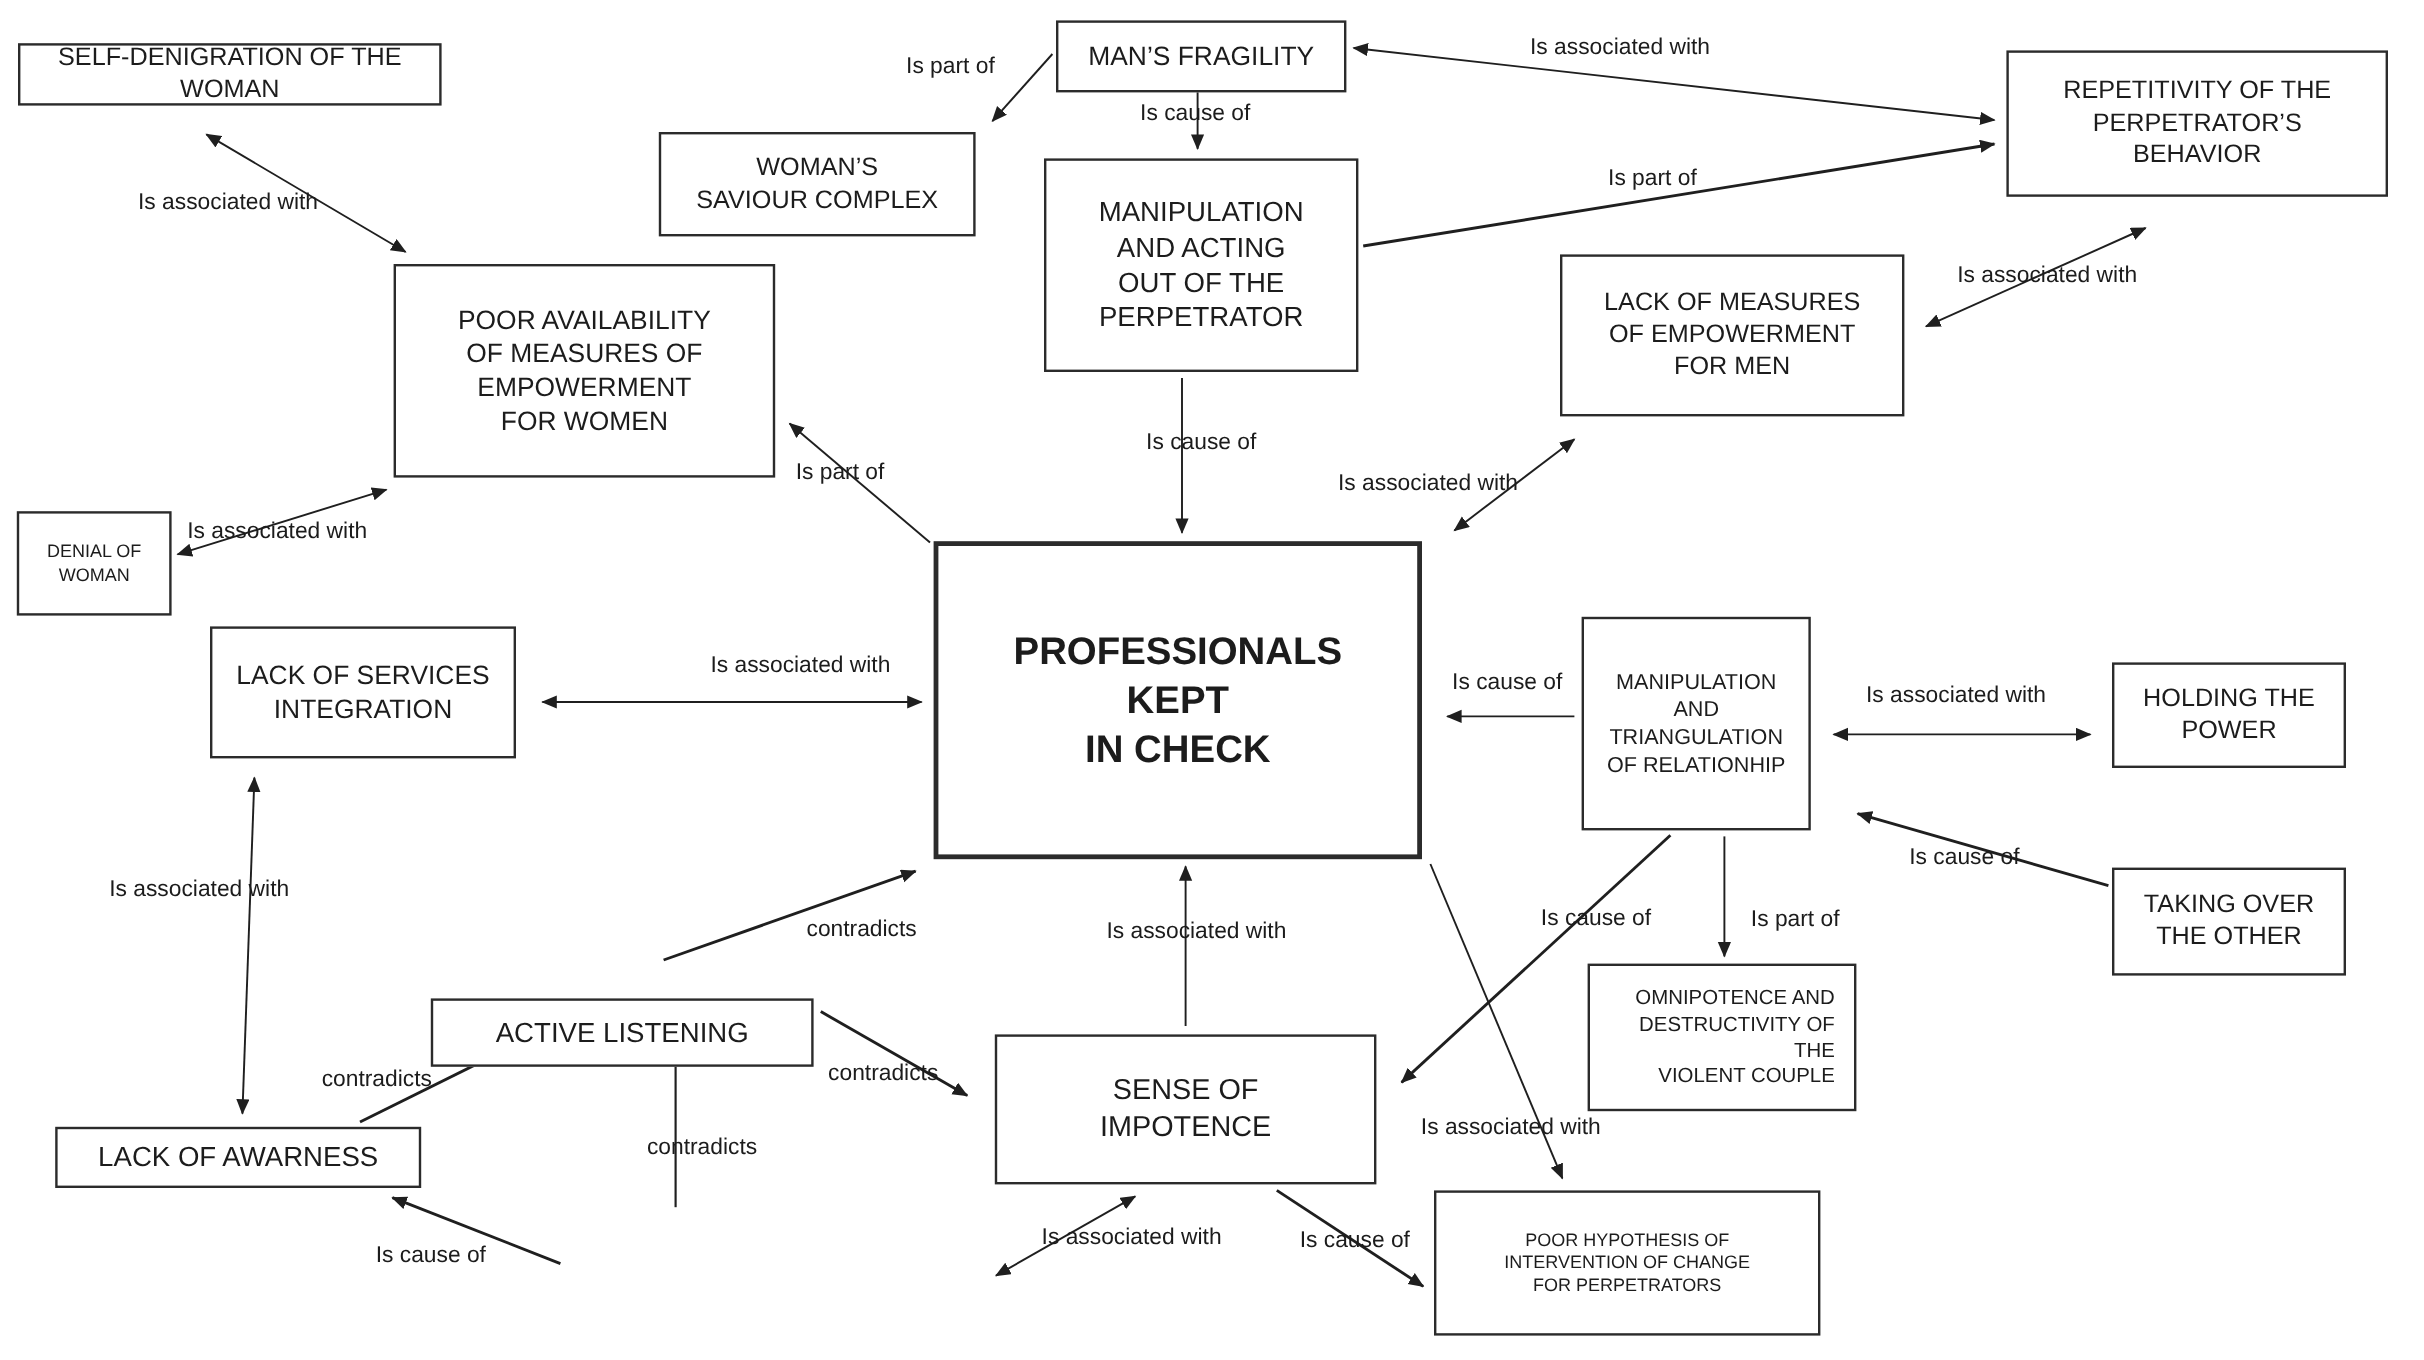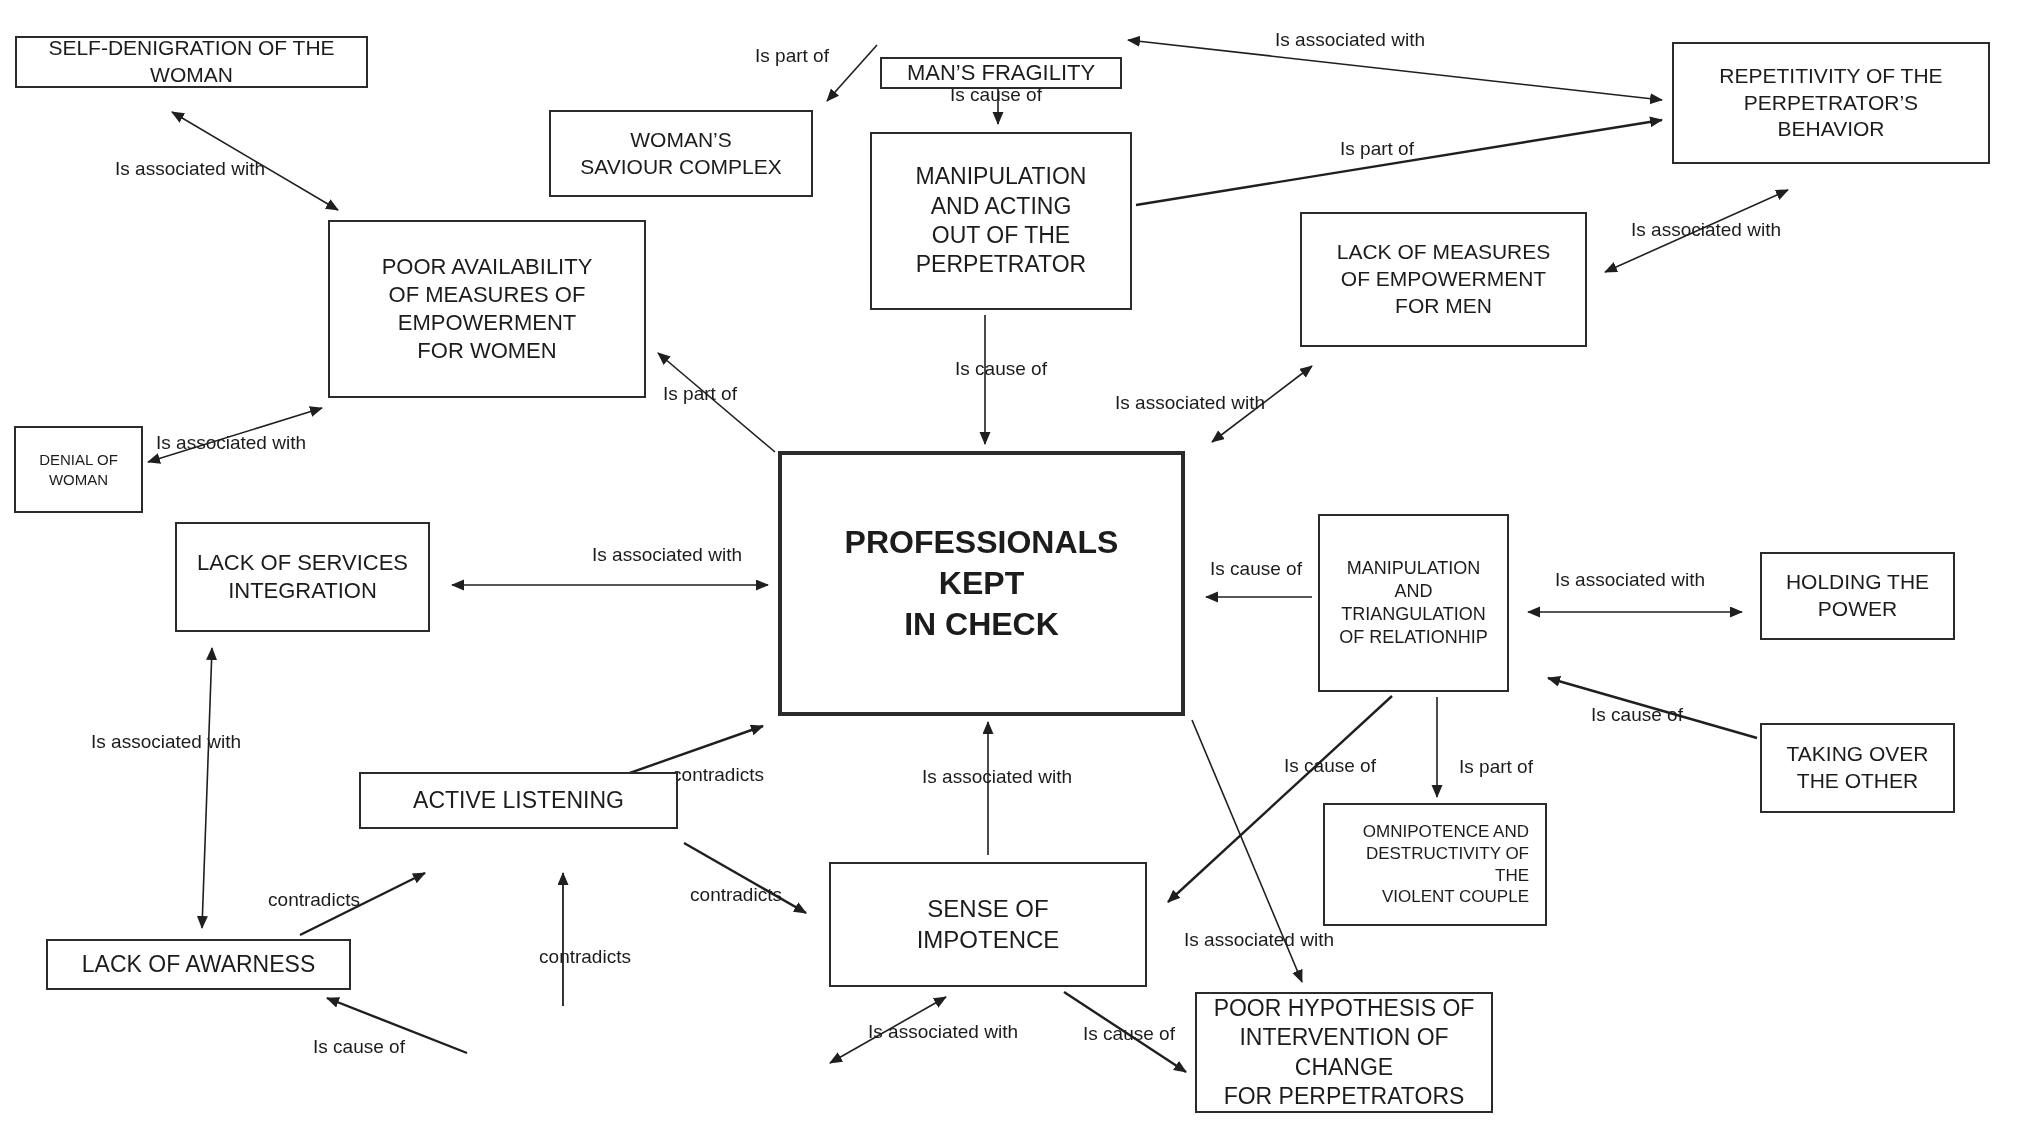--- a/index.html
+++ b/index.html
@@ -84,21 +84,21 @@
     <div class="edge-label" style="left: 997px; top: 777px;">Is associated with</div>
     <div class="edge-label" style="left: 736px; top: 895px;">contradicts</div>
     <div class="edge-label" style="left: 1256px; top: 569px;">Is cause of</div>
     <div class="edge-label" style="left: 1630px; top: 580px;">Is associated with</div>
     <div class="edge-label" style="left: 1637px; top: 715px;">Is cause of</div>
     <div class="edge-label" style="left: 1496px; top: 767px;">Is part of</div>
     <div class="edge-label" style="left: 1330px; top: 766px;">Is cause of</div>
     <div class="edge-label" style="left: 1259px; top: 940px;">Is associated with</div>
     <div class="edge-label" style="left: 1129px; top: 1034px;">Is cause of</div>
     <div class="node" style="left: 15px; top: 36px; width: 353px; height: 52px; font-size: 21px;">SELF-DENIGRATION OF THE WOMAN</div>
-    <div class="node" style="left: 880px; top: 17px; width: 242px; height: 32px; font-size: 22px; margin-top: 40px;">MAN’S FRAGILITY</div>
+    <div class="node" style="left: 880px; top: 17px; width: 242px; height: 60px; font-size: 22px;">MAN’S FRAGILITY</div>
     <div class="node" style="left: 549px; top: 110px; width: 264px; height: 87px; font-size: 21px;">WOMAN’S
 SAVIOUR COMPLEX</div>
     <div class="node" style="left: 870px; top: 132px; width: 262px; height: 178px; font-size: 23px;">MANIPULATION
 AND ACTING
 OUT OF THE
 PERPETRATOR</div>
     <div class="node" style="left: 1672px; top: 42px; width: 318px; height: 122px; font-size: 21px;">REPETITIVITY OF THE
 PERPETRATOR’S
 BEHAVIOR</div>
     <div class="node" style="left: 1300px; top: 212px; width: 287px; height: 135px; font-size: 21px;">LACK OF MEASURES
@@ -118,20 +118,20 @@
 AND
 TRIANGULATION
 OF RELATIONHIP</div>
     <div class="node" style="left: 1760px; top: 552px; width: 195px; height: 88px; font-size: 21px;">HOLDING THE
 POWER</div>
     <div class="node" style="left: 1760px; top: 695px; width: 195px; height: 90px; font-size: 21px; margin-top: 28px;">TAKING OVER
 THE OTHER</div>
     <div class="node" style="left: 1323px; top: 803px; width: 224px; height: 123px; font-size: 17px; text-align: right;">OMNIPOTENCE AND
 DESTRUCTIVITY OF THE
 VIOLENT COUPLE</div>
-    <div class="node" style="left: 1195px; top: 992px; width: 298px; height: 121px; font-size: 23px;">POOR HYPOTHESIS OF
+    <div class="node" style="left: 1195px; top: 992px; width: 322px; height: 121px; font-size: 15px;">POOR HYPOTHESIS OF
 INTERVENTION OF CHANGE
 FOR PERPETRATORS</div>
-    <div class="node" style="left: 359px; top: 772px; width: 319px; height: 57px; font-size: 23px; text-align: right;">ACTIVE LISTENING</div>
+    <div class="node" style="left: 359px; top: 832px; width: 319px; height: 57px; font-size: 23px; text-align: right;">ACTIVE LISTENING</div>
     <div class="node" style="left: 46px; top: 939px; width: 305px; height: 51px; font-size: 23px;">LACK OF AWARNESS</div>
     <div class="node" style="left: 829px; top: 862px; width: 318px; height: 125px; font-size: 24px;">SENSE OF
 IMPOTENCE</div>
   </div>
 
 </body></html>

